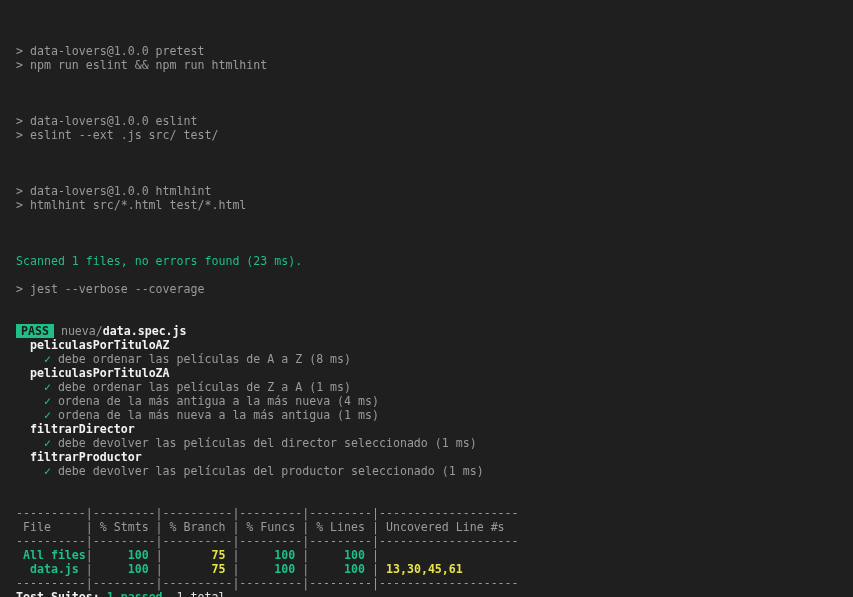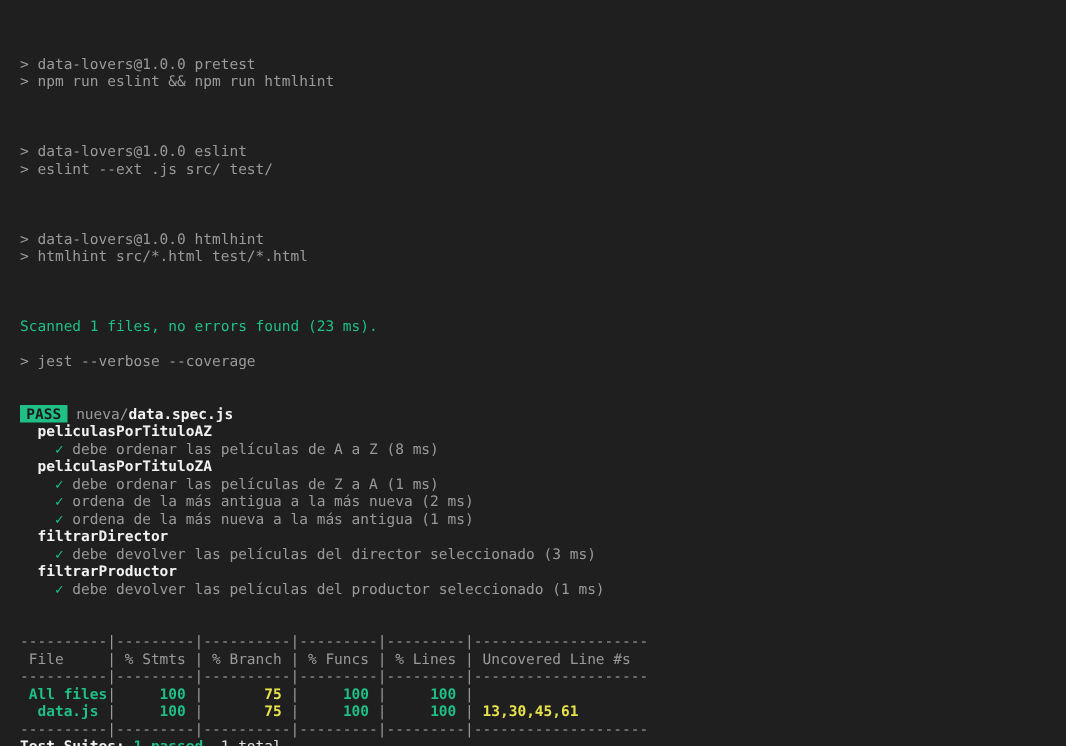--- a/index.html
+++ b/index.html
@@ -81,26 +81,26 @@
   <div class="blank"></div>
 
   <div class="line"><span class="pass-badge">PASS</span><span class="dim"> </span><span class="dim">nueva/</span><span class="bold">data.spec.js</span></div>
 
   <div class="line"><span class="bold">  </span><span class="bold">peliculasPorTituloAZ</span></div>
   <div class="line"><span class="green">    </span><span class="green">✓</span><span class="dim"> </span><span class="dim">debe ordenar las películas de A a Z (8 ms)</span></div>
 
   <div class="line"><span class="bold">  </span><span class="bold">peliculasPorTituloZA</span></div>
   <div class="line"><span class="green">    </span><span class="green">✓</span><span class="dim"> </span><span class="dim">debe ordenar las películas de Z a A (1 ms)</span></div>
 
-  <div class="line"><span class="green">    </span><span class="green">✓</span><span class="dim"> </span><span class="dim">ordena de la más antigua a la más nueva (2 ms)</span></div>
+  <div class="line"><span class="green">    </span><span class="green">✓</span><span class="dim"> </span><span class="dim">ordena de la más antigua a la más nueva (4 ms)</span></div>
 
   <div class="line"><span class="green">    </span><span class="green">✓</span><span class="dim"> </span><span class="dim">ordena de la más nueva a la más antigua (1 ms)</span></div>
 
   <div class="line"><span class="bold">  </span><span class="bold">filtrarDirector</span></div>
-  <div class="line"><span class="green">    </span><span class="green">✓</span><span class="dim"> </span><span class="dim">debe devolver las películas del director seleccionado (3 ms)</span></div>
+  <div class="line"><span class="green">    </span><span class="green">✓</span><span class="dim"> </span><span class="dim">debe devolver las películas del director seleccionado (1 ms)</span></div>
 
   <div class="line"><span class="bold">  </span><span class="bold">filtrarProductor</span></div>
   <div class="line"><span class="green">    </span><span class="green">✓</span><span class="dim"> </span><span class="dim">debe devolver las películas del productor seleccionado (1 ms)</span></div>
 
   <div class="blank"></div>
   <div class="blank"></div>
 
   <div class="line"><span class="sep">----------|---------|----------|---------|---------|--------------------</span></div>
   <div class="line"><span class="dim"> File     | % Stmts | % Branch | % Funcs | % Lines | Uncovered Line #s  </span></div>
   <div class="line"><span class="sep">----------|---------|----------|---------|---------|--------------------</span></div>

